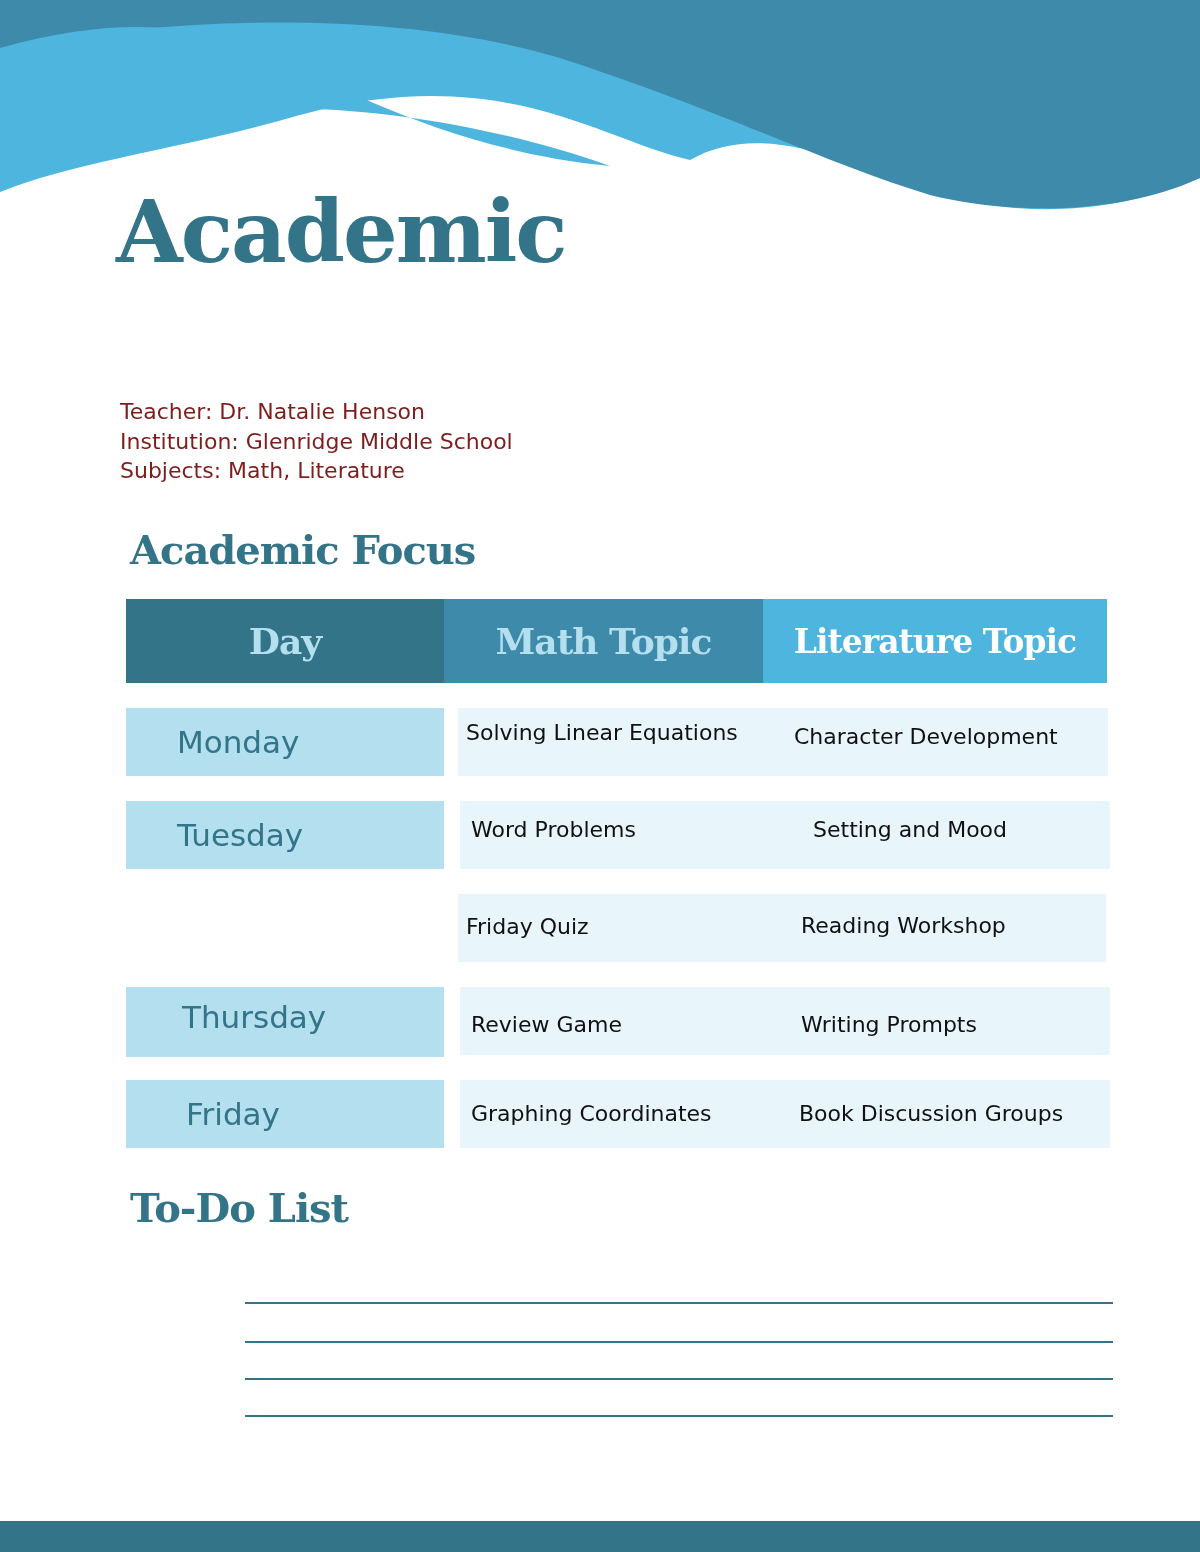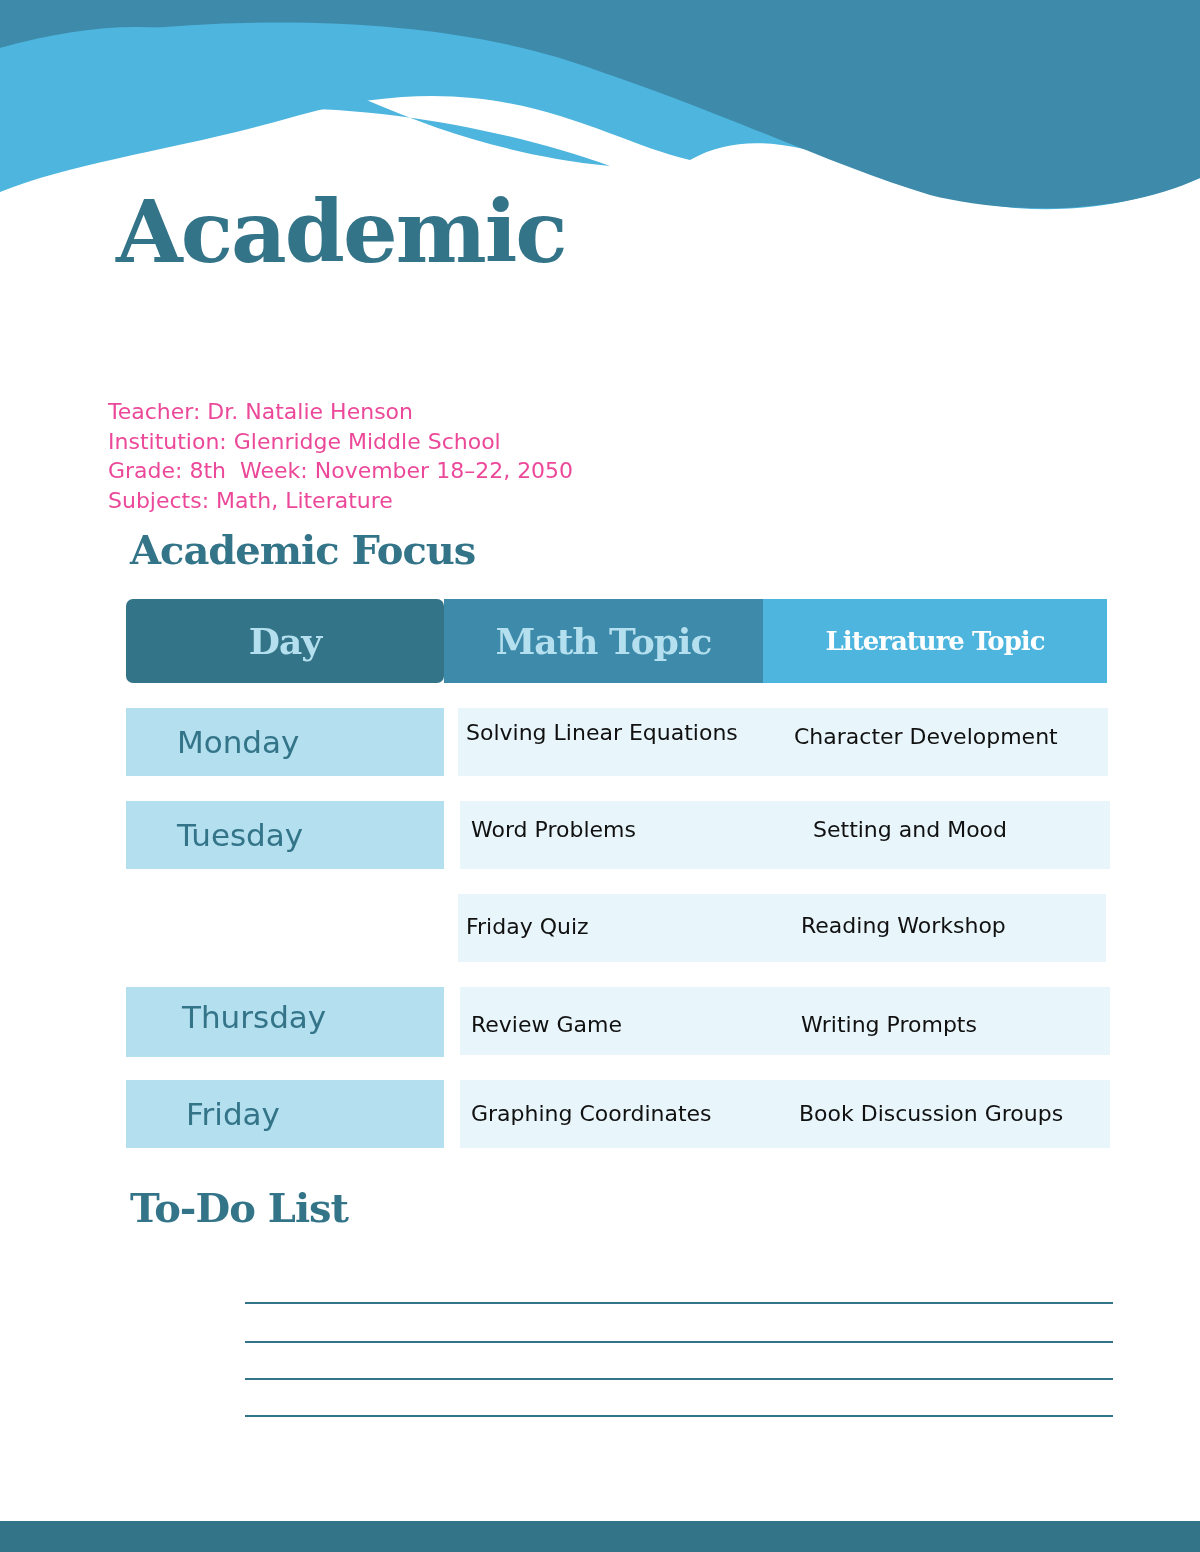--- a/index.html
+++ b/index.html
@@ -9,39 +9,39 @@
       font-family: "Liberation Sans", sans-serif;
     }
     .wave { position: absolute; left: 0; top: 0; width: 1200px; height: 230px; }
     .title {
       position: absolute; left: 116px; top: 178px; margin: 0;
       font-family: "DejaVu Serif", serif; font-weight: bold;
       color: #337489; font-size: 86px; line-height: 108px; letter-spacing: -2px; text-align: center;
     }
     .title span { display: block; }
     .info {
-      position: absolute; left: 108px; top: 397px;
-      font-family: "DejaVu Sans", sans-serif; font-size: 22px; line-height: 29.5px; color: #ec4899;
+      position: absolute; left: 120px; top: 397px;
+      font-family: "DejaVu Sans", sans-serif; font-size: 22px; line-height: 29.5px; color: #7f1d1d;
     }
     .info div { white-space: pre; }
     .h2 {
       position: absolute; margin: 0;
       font-family: "DejaVu Serif", serif; font-weight: bold; color: #337489;
       font-size: 40px; letter-spacing: -1px;
     }
     .focus-h { left: 130px; top: 526px; }
     .todo-h { left: 130px; top: 1184px; }
     .thead { position: absolute; left: 126px; top: 599px; width: 981px; height: 84px; display: flex; }
     .th {
       height: 84px; display: flex; align-items: center; justify-content: center;
       font-family: "DejaVu Serif", serif; font-weight: bold; font-size: 36px; letter-spacing: -1px;
     }
-    .th.day { width: 318px; background: #337489; color: #b3dfee; border-radius: 7px; }
+    .th.day { width: 318px; background: #337489; color: #b3dfee; }
     .th.math { width: 319px; background: #3d8aaa; color: #b3dfee; }
-    .th.lit { width: 344px; background: #4db5de; color: #ffffff; font-size: 26px; }
+    .th.lit { width: 344px; background: #4db5de; color: #ffffff; font-size: 33px; }
     .row { position: absolute; left: 126px; width: 983px; height: 68px; }
     .row .daycell {
       position: absolute; left: 0; top: 0; width: 318px; height: 68px; background: #b3dfee;
       font-family: "DejaVu Sans", sans-serif; font-size: 31px; color: #337489;
       display: flex; align-items: center; text-align: center;
     }
     .row .topics {
       position: absolute; left: 332px; top: 0; width: 650px; height: 68px; background: #e8f5fa;
     }
     .row .t {
@@ -61,21 +61,20 @@
   <path d="M0,48 C100,20 180,20 250,48 C350,90 450,150 610,166 C480,120 300,90 140,120 C80,135 30,160 0,192 Z" fill="#4db5de"></path>
 </svg>
 
 <h1 class="title">
   <span>Academic</span>
 </h1>
 
 <div class="info">
   <div>Teacher: Dr. Natalie Henson</div>
   <div>Institution: Glenridge Middle School</div>
-  <div>Grade: 8th  Week: November 18–22, 2050</div>
   <div>Subjects: Math, Literature</div>
 </div>
 
 <h2 class="h2 focus-h">Academic Focus</h2>
 
 <div class="thead">
   <div class="th day">Day</div>
   <div class="th math">Math Topic</div>
   <div class="th lit">Literature Topic</div>
 </div>

